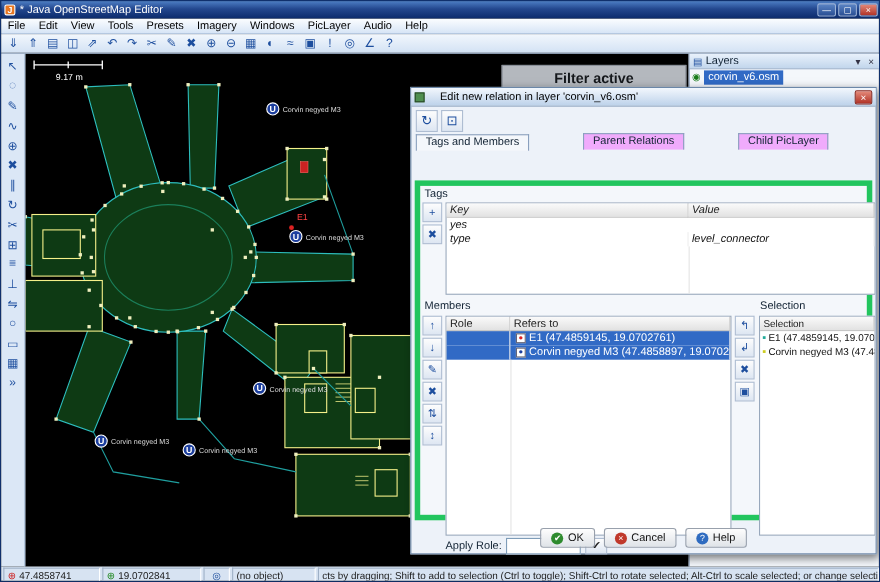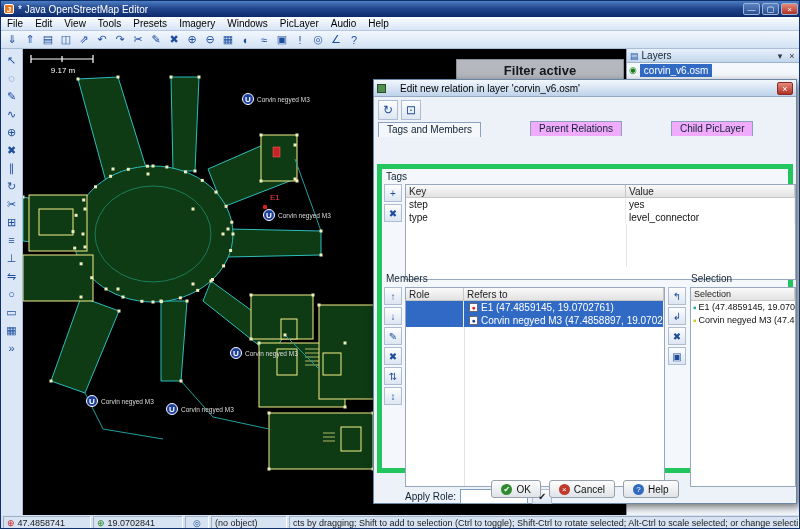--- a/index.html
+++ b/index.html
@@ -356,27 +356,26 @@
     </div>
 
     <div class="dlg-content">
 
       <span class="sec-label" style="left:4px;top:2px;">Tags</span>
       <div class="mini-col" style="left:2px;top:15px;">
 
       <span class="mbtn">+</span>
           <span class="mbtn">✖</span>
         </div>
-      <div class="tbl" style="left:23px;top:15px;width:391px;height:96px;">
+      <div class="tbl" style="left:23px;top:15px;width:391px;height:84px;font-style:italic;">
         <div class="tr th">
           <div class="td" style="width:220px;">Key</div>
           <div class="td" style="flex:1;">Value</div>
         </div>
         <div class="tr">
-          <div class="td" style="width:220px;">step</div>
           <div class="td" style="flex:1;">yes</div>
         </div>
         <div class="tr">
           <div class="td" style="width:220px;">type</div>
           <div class="td" style="flex:1;">level_connector</div>
         </div>
         <div class="vline" style="left:220px;top:39px;height:43px;"></div>
       </div>
 
       <span class="sec-label" style="left:4px;top:104px;">Members</span>

